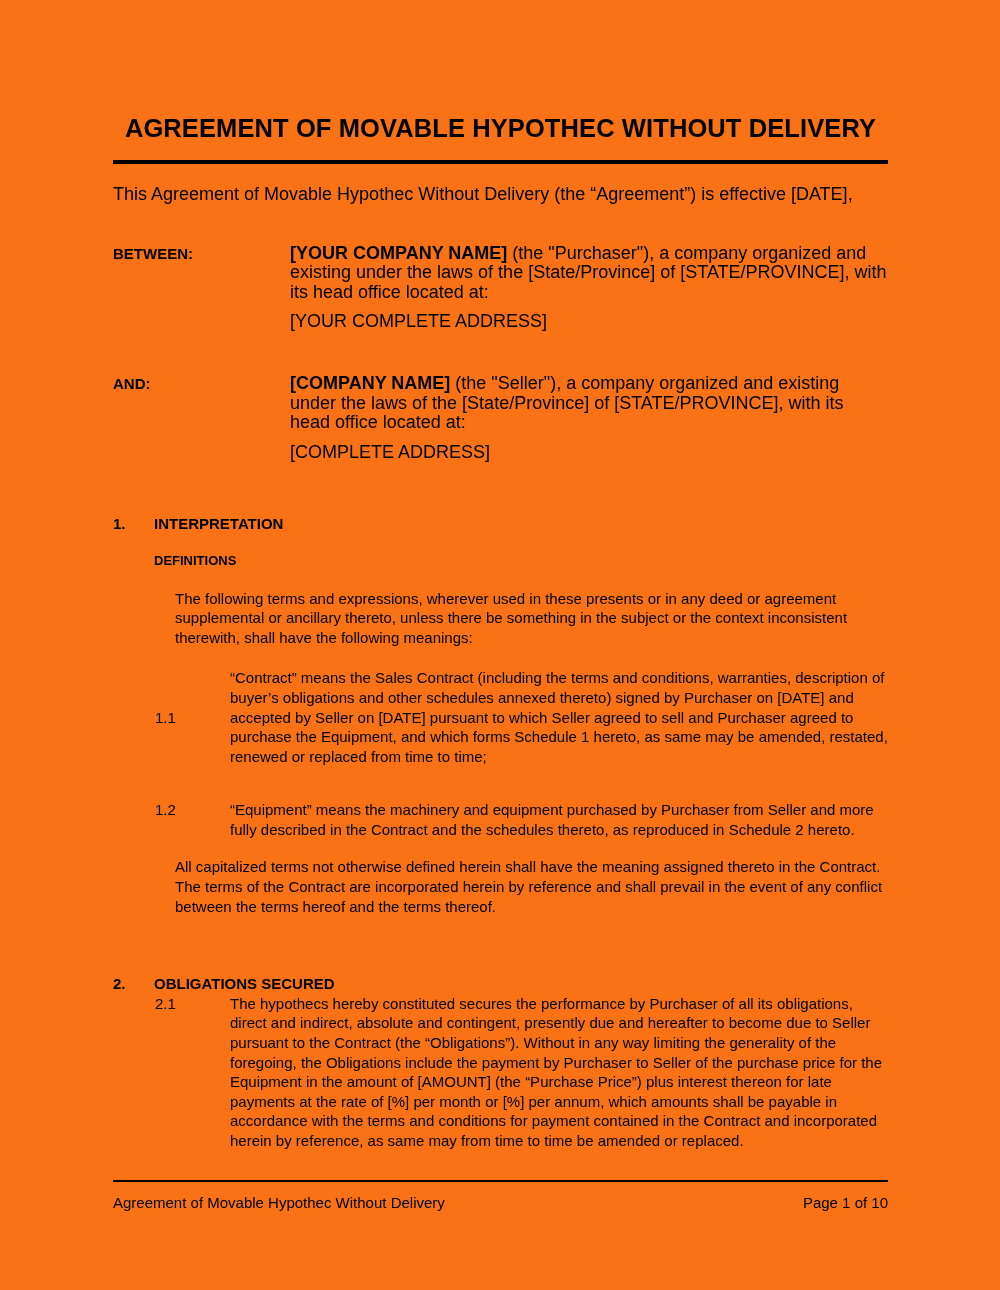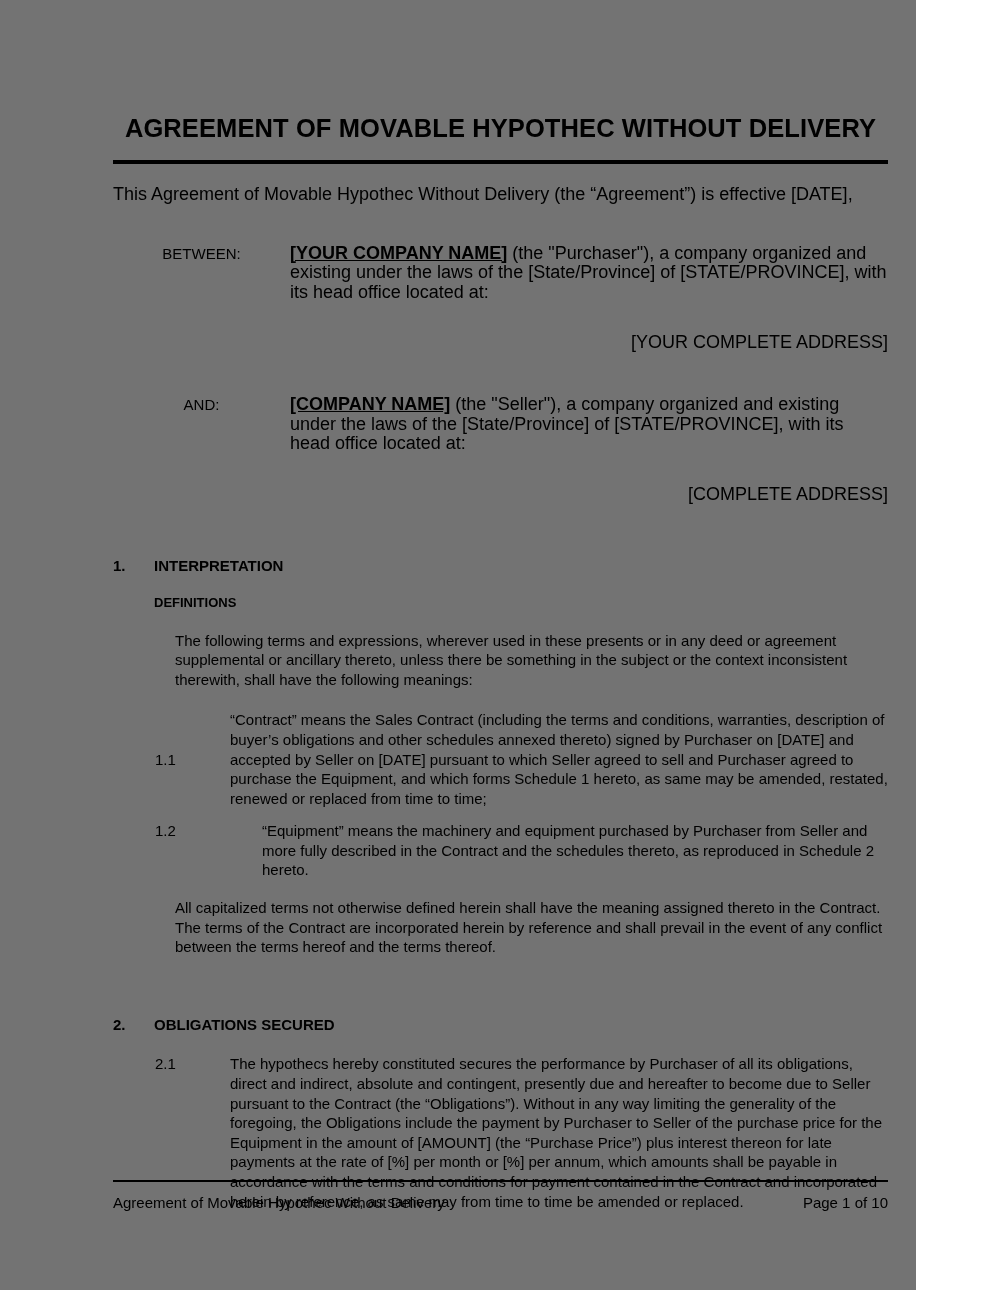--- a/index.html
+++ b/index.html
@@ -7,23 +7,23 @@
     padding: 0;
     background: #ffffff;
   }
   body {
     font-family: "Liberation Sans", sans-serif;
     color: #000000;
     -webkit-font-smoothing: antialiased;
   }
   .page {
     position: relative;
-    width: 916px;
+    width: 1000px;
     height: 1290px;
-    background: #737373;
+    background: #f97316;
     overflow: hidden;
     box-sizing: border-box;
   }
   .content {
     position: absolute;
     left: 113px;
     top: 0;
     width: 775px;
   }
 
@@ -60,29 +60,27 @@
     display: flex;
     align-items: flex-start;
     font-size: 15px;
     line-height: 19.6px;
   }
   .party-row.between { margin-top: 39px; }
   .party-row.and     { margin-top: 42px; }
   .party-label {
     width: 177px;
     flex: 0 0 177px;
-    font-weight: normal;
-    text-align: center;
+    font-weight: bold;
   }
   .party-body {
     flex: 1 1 auto;
   }
   .party-address {
-    margin-top: 31px;
-    text-align: right;
+    margin-top: 10px;
   }
 
   
   .section {
     display: flex;
     align-items: flex-start;
     font-size: 15px;
     line-height: 19.6px;
     font-weight: bold;
   }
@@ -112,22 +110,22 @@
 
   
   .clause {
     display: flex;
     align-items: flex-start;
     margin-left: 42px;
     font-size: 15px;
     line-height: 19.6px;
   }
   .clause.c11 { margin-top: 21px; align-items: center; }
-  .clause.c12 { margin-top: 13px; gap: 32px; }
-  .clause.c21 { margin-top: 20px; }
+  .clause.c12 { margin-top: 34px; }
+  .clause.c21 { }
   .clause-num {
     width: 75px;
     flex: 0 0 75px;
   }
   .clause-body { flex: 1 1 auto; }
 
   
   .footer {
     position: absolute;
     left: 113px;
@@ -140,21 +138,21 @@
     width: 775px;
   }
   .footer-row {
     display: flex;
     justify-content: space-between;
     align-items: baseline;
     margin-top: 11px;
     font-size: 15px;
     line-height: 19px;
   }
-  b { font-weight: bold; text-decoration: underline; }
+  b { font-weight: bold; }
 </style>
 </head>
 <body>
 
 <div class="page">
   <div class="content">
 
     <h1 class="doc-title">AGREEMENT OF MOVABLE HYPOTHEC WITHOUT DELIVERY</h1>
 
     <div class="title-rule"></div>

